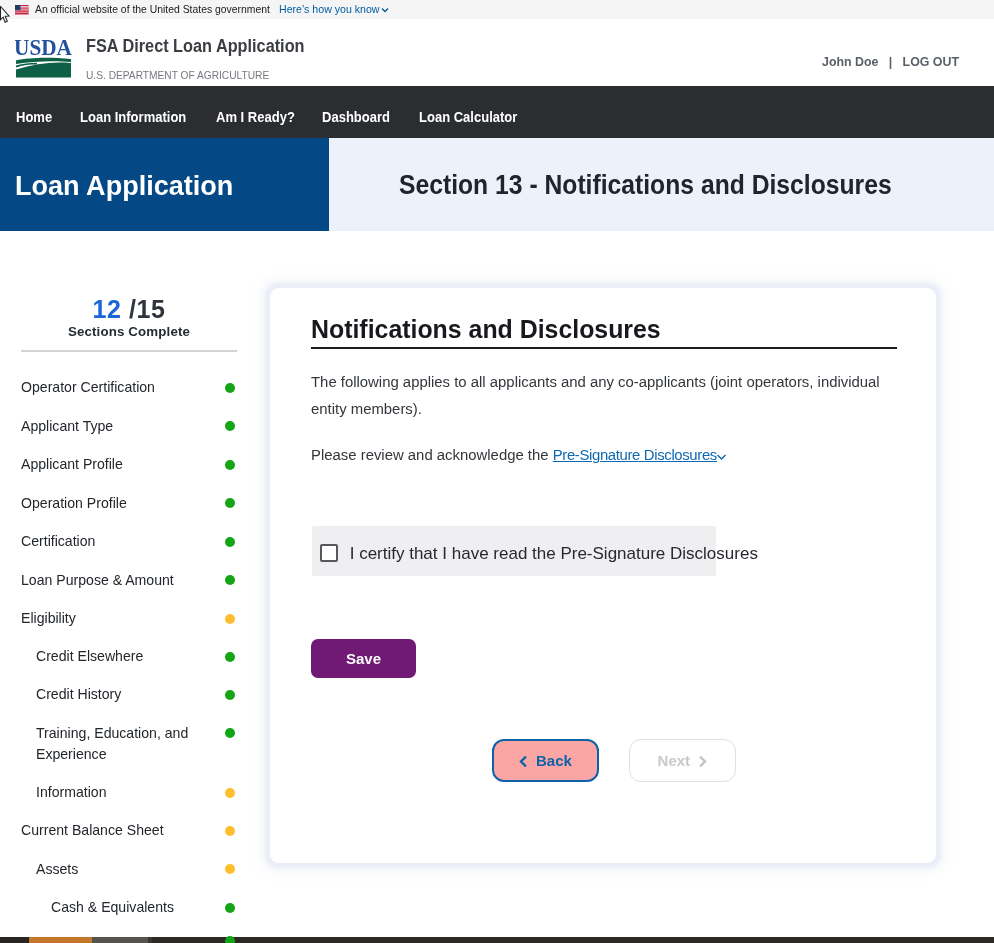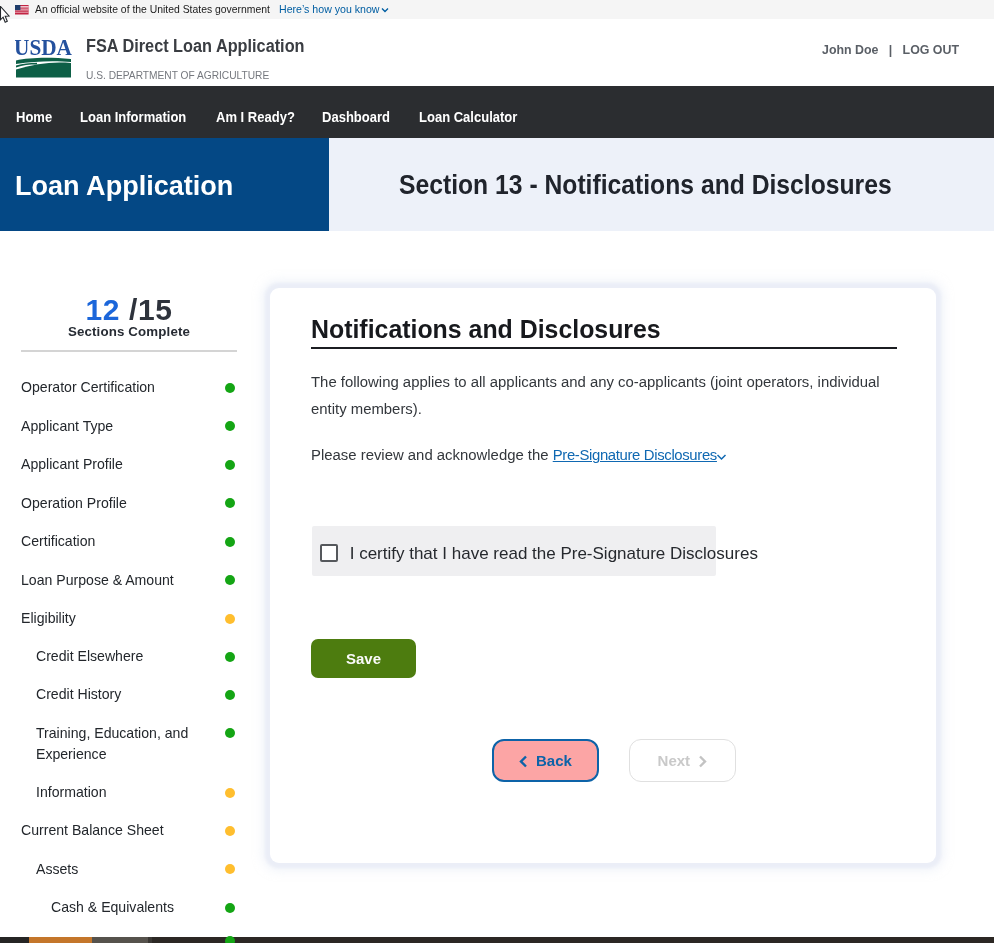--- a/index.html
+++ b/index.html
@@ -10,54 +10,54 @@
 
   
   #banner { left:0; top:0; width:994px; height:19px; background:#f5f5f5; }
   #btxt { left:35px; top:4px; font-size:10.4px; color:#1b1b1b; line-height:11px; }
   #blnk { left:279px; top:4px; font-size:10.6px; color:#005ea2; line-height:11px; }
 
   
   #hdr { left:0; top:19px; width:994px; height:67px; background:#fff; }
   #apptitle { left:86px; top:35.7px; font-size:17.5px; font-weight:bold; color:#3a3d42; line-height:20px; transform:scaleX(0.93); transform-origin:left top; }
   #appsub { left:86px; top:69.5px; font-size:10.2px; color:#75787e; line-height:11px; }
-  #userbox { left:822px; top:43px; font-size:12.4px; font-weight:bold; color:#5a5f66; line-height:14px; }
+  #userbox { left:822px; top:55px; font-size:12.4px; font-weight:bold; color:#5a5f66; line-height:14px; }
 
   
   #nav { left:0; top:86px; width:994px; height:52px; background:#2b2d30; }
   .nv { top:107.5px; font-size:15.5px; font-weight:bold; color:#fff; line-height:17px; transform:scaleX(0.84); transform-origin:left top; }
 
   
   #band { left:0; top:138px; width:994px; height:93px; background:#edf1f9; }
   #bandbox { left:0; top:138px; width:329px; height:93px; background:#044885; }
   #bandtitle1 { left:15px; top:170.5px; font-size:27.6px; font-weight:bold; color:#fff; line-height:29px; transform:scaleX(0.98); transform-origin:left top; }
   #bandtitle2 { left:399px; top:170px; font-size:27.6px; font-weight:bold; color:#20242c; line-height:29px; transform:scaleX(0.895); transform-origin:left top; }
 
   
-  .counter { top:297px; left:0px; width:258px; text-align:center; font-size:30px; font-weight:bold; color:#2e333c; line-height:25px; letter-spacing:0.6px; }
+  .counter { top:297px; left:0px; width:258px; text-align:center; font-size:25px; font-weight:bold; color:#2e333c; line-height:25px; letter-spacing:0.6px; }
   .counter .n { color:#1b66da; }
   .sc { top:324px; left:0px; width:258px; text-align:center; font-size:13.3px; font-weight:bold; color:#272c34; line-height:15px; letter-spacing:0.15px; }
   #sidehr { left:21px; top:350px; width:216px; height:2px; background:#d4d4d4; }
   .item { font-size:14.1px; color:#23272c; line-height:21px; }
   .dot { width:10px; height:10px; border-radius:50%; }
   .g { background:#14a514; } .y { background:#ffbe2e; }
 
   
   #card { left:270px; top:288px; width:666px; height:575px; background:#fff; border-radius:9px;
     box-shadow:0 0 3px 5px #ebeef7, 0 0 10px 8px rgba(228,233,246,0.5); }
   #card h1 { position:absolute; left:41px; top:27.5px; font-size:25px; font-weight:bold; color:#17191d; line-height:27px; transform:scaleX(0.995); transform-origin:left top; }
   #cardhr { left:41px; top:59px; width:586px; height:2px; background:#1b1d21; }
   .body { font-size:14.9px; color:#33373c; }
   #p1 { left:41px; top:81px; line-height:27px; }
   #p2 { left:41px; top:158px; line-height:18px; }
   #p2 a { color:#0f68b2; letter-spacing:-0.2px; }
   #chkpanel { left:41.7px; top:238px; width:404px; height:50px; background:#efeff1; border-radius:2px; }
   #chkbox { left:50px; top:256px; width:18px; height:18px; border:2px solid #55585c; border-radius:2px; background:#fff; }
   #chklabel { left:79.7px; top:257px; font-size:17px; color:#26292e; line-height:18px; }
-  #btnsave { left:41px; top:351px; width:105px; height:39px; background:#4d7c0f; border-radius:7px;
+  #btnsave { left:41px; top:351px; width:105px; height:39px; background:#701a75; border-radius:7px;
     color:#fbfbfb; font-size:15px; font-weight:bold; text-align:center; line-height:39px; }
   #btnback { left:202px; top:450.5px; width:106.5px; height:43.5px; background:#fca5a5; border:2px solid #0d63a8; border-radius:12px;
     color:#0d63a8; font-size:15px; font-weight:bold; text-align:center; line-height:39px;margin-left:20px; }
   #btnnext { left:359px; top:451px; width:107px; height:43px; background:#fff; border:1px solid #e0e0e0; border-radius:12px;
     color:#c9c9c9; font-size:15px; font-weight:bold; text-align:center; line-height:41px; }
 
   
   .fs { top:937px; height:6px; }
 </style>
 </head>

